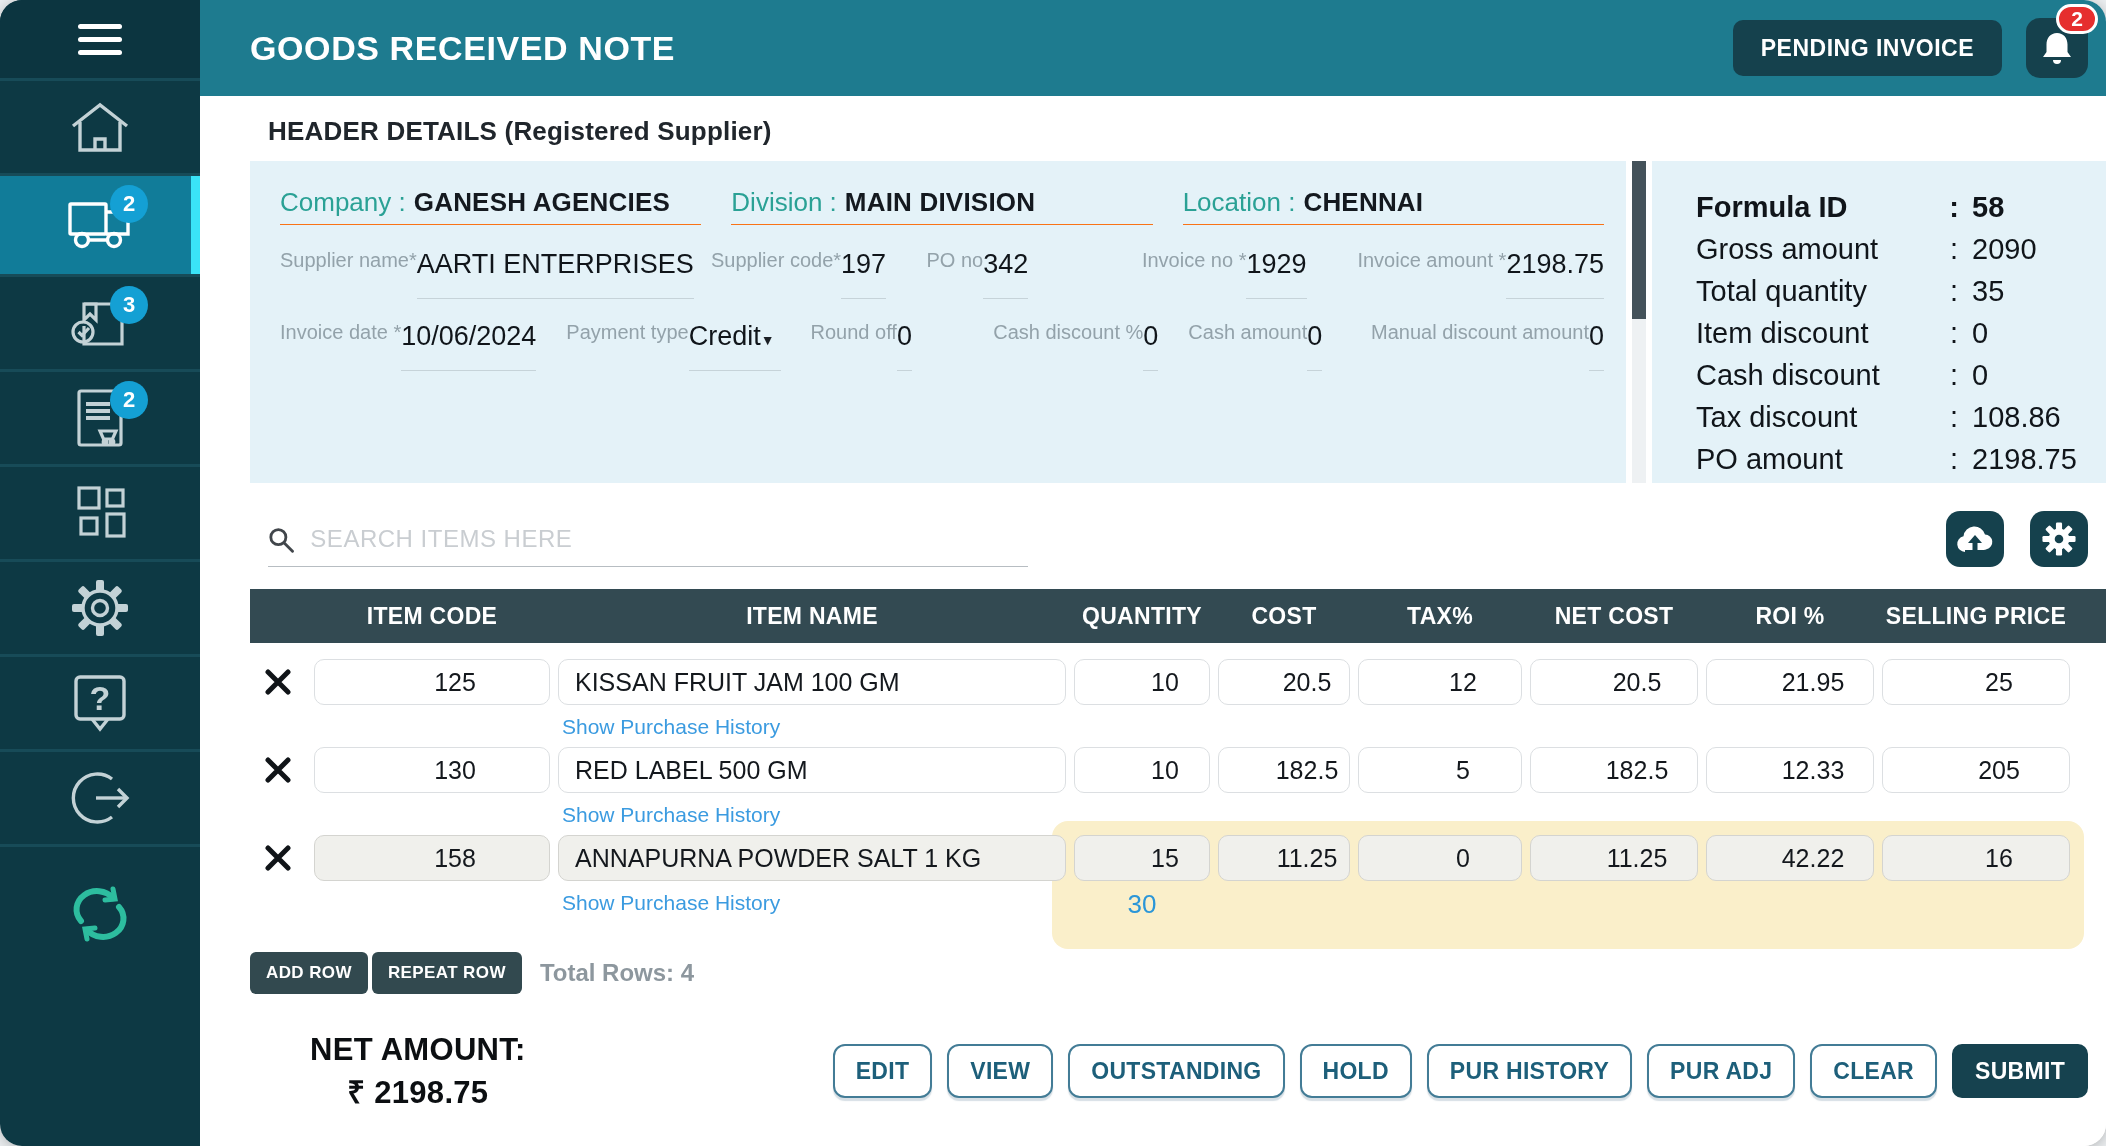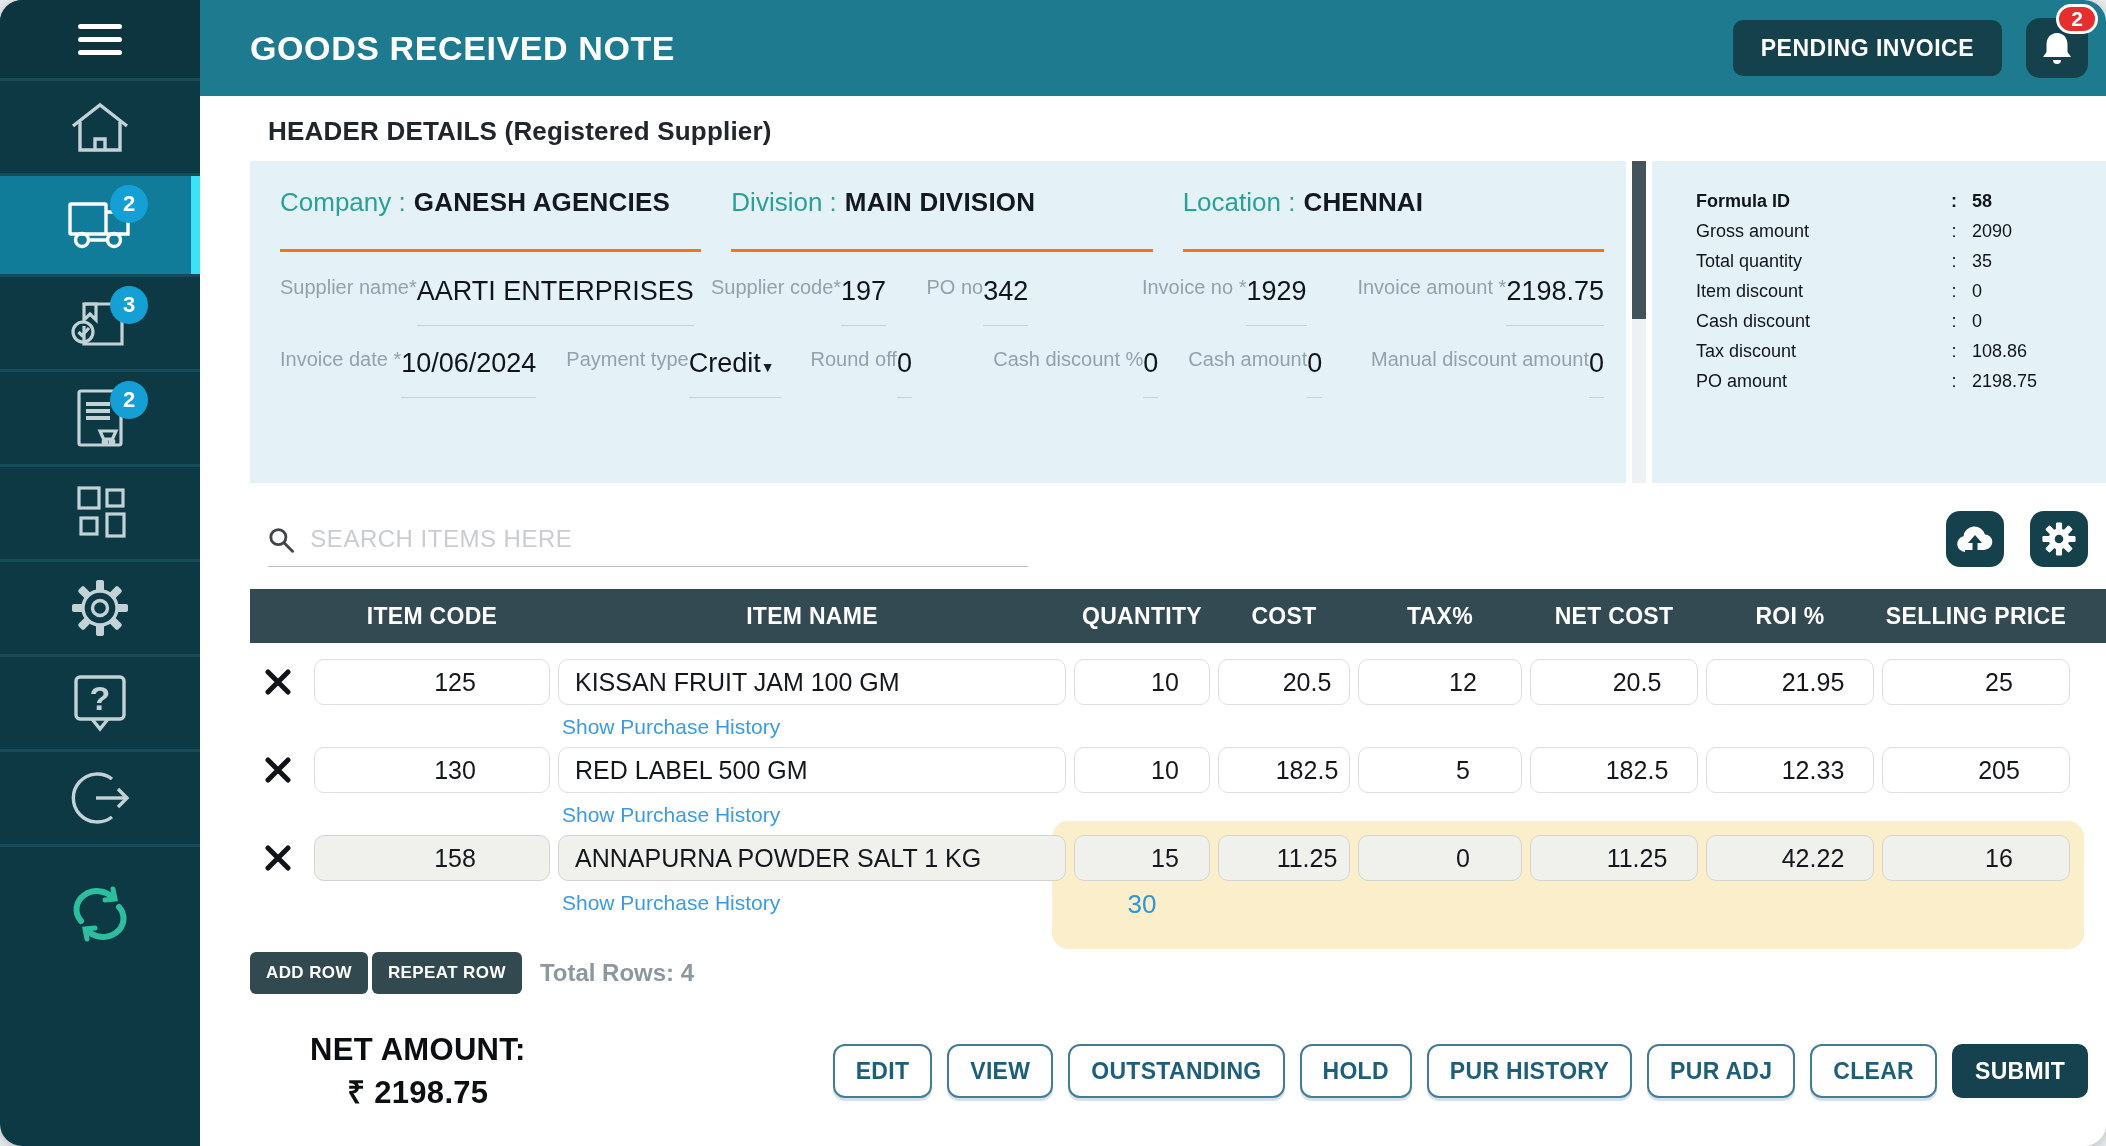--- a/index.html
+++ b/index.html
@@ -25,34 +25,34 @@
 
   
   .main{position:absolute;left:200px;top:96px;right:0;bottom:0;background:#fff;}
   .content{position:absolute;left:50px;right:0;top:0;bottom:0;}
   .section-title{margin:20px 0 14px 18px;font-size:26px;font-weight:600;color:#20262c;letter-spacing:.2px;}
 
   .panels{display:flex;height:322px;}
   .details-panel{width:1376px;box-sizing:border-box;background:#e4f2f8;padding:26px 10px 0 18px;}
   .grid6{display:grid;grid-template-columns:repeat(6,1fr);column-gap:30px;padding:0 12px;}
   .triple{margin-bottom:24px;}
-  .hd-item{grid-column:span 2;border-bottom:3px solid #f97316;padding-bottom:31px;white-space:nowrap;}
+  .hd-item{grid-column:span 2;border-bottom:1px solid #f97316;padding-bottom:6px;white-space:nowrap;}
   .hd-label{color:#2aa195;font-size:26px;}
   .hd-value{color:#14191f;font-size:26px;font-weight:700;letter-spacing:.2px;margin-left:8px;}
   .frow{margin-bottom:22px;}
   .field{display:flex;flex-direction:row;}
   .span2{grid-column:span 2;}
   .f-label{color:#93a2aa;font-size:20px;margin-bottom:13px;white-space:nowrap;}
   .f-value{color:#10151a;font-size:27px;border-bottom:1px solid #c6d3d9;padding-bottom:18px;display:flex;align-items:baseline;white-space:nowrap;cursor:text;}
   .caret{margin-left:auto;font-size:14px;color:#1a1f24;padding-right:6px;}
 
   .v-scrollbar{width:14px;background:#eef1f3;margin-left:6px;position:relative;cursor:pointer;}
   .v-thumb{position:absolute;left:0;right:0;top:0;height:158px;background:#44525a;}
   .summary-panel{flex:1;background:#e4f2f8;margin-left:6px;padding:30px 16px 0 44px;box-sizing:border-box;}
-  .sum-row{display:flex;align-items:baseline;font-size:18px;color:#10151a;margin-bottom:9px;font-weight:500;}
+  .sum-row{display:flex;align-items:baseline;font-size:29px;color:#10151a;margin-bottom:9px;font-weight:500;}
   .sum-row.first{font-weight:700;}
   .sum-label{width:240px;white-space:nowrap;}
   .sum-colon{width:36px;text-align:center;}
   .sum-value{white-space:nowrap;}
 
   
   .search-row{display:flex;align-items:flex-end;margin:26px 18px 0 18px;height:58px;}
   .search-box{width:760px;border-bottom:1.5px solid #b7bdc2;display:flex;align-items:flex-end;gap:14px;padding-bottom:12px;}
   .search-box input{border:none;outline:none;background:transparent;font-family:inherit;font-size:24px;letter-spacing:.5px;color:#2a2f34;width:100%;}
   .search-box input::placeholder{color:#c9cdd1;}

